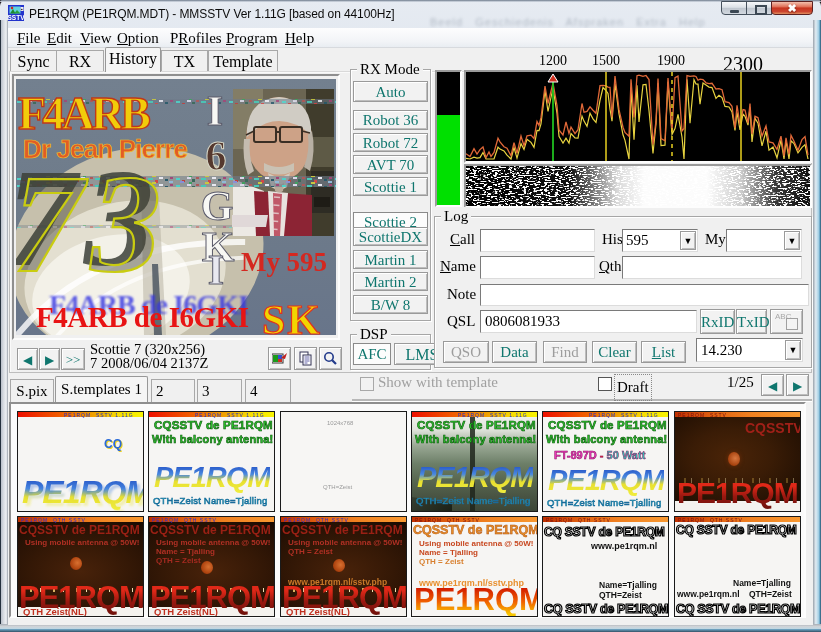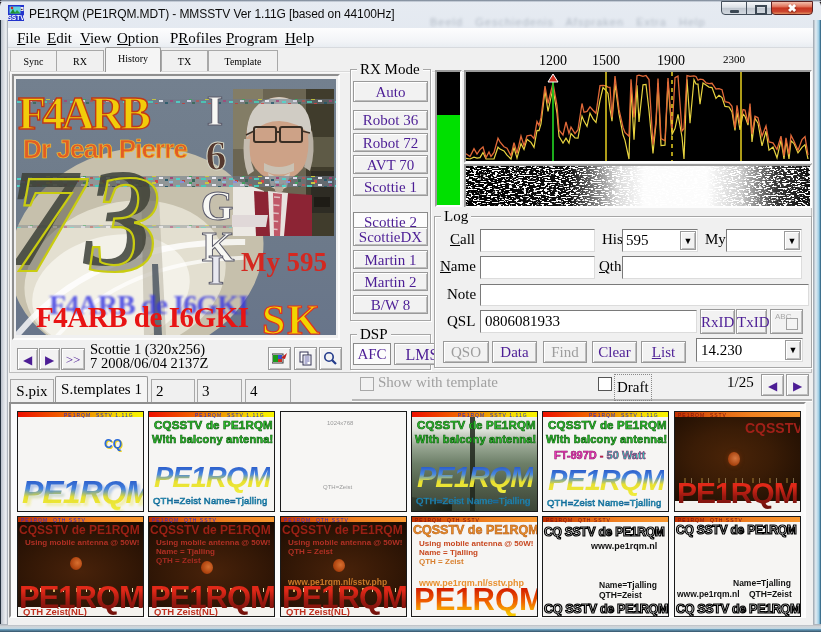--- a/index.html
+++ b/index.html
@@ -1,24 +1,24 @@
 <!DOCTYPE html>
 <html><head><meta charset="utf-8">
 <style>
 html,body{margin:0;padding:0}
 body{width:821px;height:632px;position:relative;overflow:hidden;background:#241f22;font-family:"Liberation Serif",serif;-webkit-font-smoothing:antialiased}
 .abs{position:absolute}
-.btn{position:absolute;background:#f2f2f2;border:1px solid #9a9a9a;box-shadow:inset 1px 1px 0 #ffffff,inset -1px -1px 0 #bdbdbd;text-align:center;font-family:"Liberation Serif",serif;color:#4c1d95;box-sizing:border-box}
+.btn{position:absolute;background:#f2f2f2;border:1px solid #9a9a9a;box-shadow:inset 1px 1px 0 #ffffff,inset -1px -1px 0 #bdbdbd;text-align:center;font-family:"Liberation Serif",serif;color:#0f766e;box-sizing:border-box}
 .btn.on{background:#fcfcfc;box-shadow:none;border:1px solid #8a8a8a}
 .btn.dis{color:#9d9d9d}
 .inp{position:absolute;background:#fff;border:1px solid;border-color:#7a7a7a #dcdcdc #dcdcdc #7a7a7a;box-sizing:border-box;font-family:"Liberation Serif",serif}
 .grp{position:absolute;border:1px solid #a6a6a6;box-shadow:1px 1px 0 #fff,inset 1px 1px 0 #fff;box-sizing:border-box}
 .grp>b{position:absolute;top:-10px;left:6px;background:#f0f0f0;padding:0 3px;font-weight:normal;font-size:15px;line-height:18px}
 .lbl{position:absolute;font-size:15px;color:#000;white-space:nowrap}
-.tab{position:absolute;background:#f0f0f0;border:1px solid #989898;border-bottom:none;border-radius:2px 2px 0 0;text-align:center;font-size:10px;box-sizing:border-box}
+.tab{position:absolute;background:#f0f0f0;border:1px solid #989898;border-bottom:none;border-radius:2px 2px 0 0;text-align:center;font-size:16px;box-sizing:border-box}
 .tab.sel{background:#f5f5f5;z-index:3}
 u{text-decoration:underline}
 .card div{white-space:nowrap}
 .card{position:absolute;width:127px;height:101px;border:1px solid #1a1a1a;box-sizing:border-box;overflow:hidden;font-family:"Liberation Sans",sans-serif}
 .chdr{position:absolute;left:0;top:0;right:0;height:5px;background:linear-gradient(90deg,#ee1000,#f06000 35%,#f0a000 60%,#f8e000 82%,#f8f400)}
 .chdr2{position:absolute;left:0;top:0;right:0;height:5px;background:linear-gradient(90deg,#c03000,#e06010 30%,#f08020 60%,#f89830)}
 .wm{position:absolute;font-weight:bold;font-style:italic;background:linear-gradient(#2858c8 15%,#4888e0 40%,#e8e030 62%,#f0ee40);-webkit-background-clip:text;background-clip:text;color:transparent;white-space:nowrap}
 .wmr{position:absolute;font-weight:bold;background:linear-gradient(#e02818 30%,#9a1810 60%,#6a100a);-webkit-background-clip:text;background-clip:text;color:transparent;white-space:nowrap}
 .wmo{position:absolute;font-weight:bold;background:linear-gradient(#d01800 15%,#f06000 55%,#f8c800 90%);-webkit-background-clip:text;background-clip:text;color:transparent;white-space:nowrap}
 .ol{color:#fff;-webkit-text-stroke:1.2px #000;font-weight:bold;position:absolute;white-space:nowrap;font-family:"Liberation Sans",sans-serif}
@@ -165,21 +165,21 @@
 <text x="225" y="192" font-size="27" fill="#d42820" textLength="86">My 595</text>
 <text x="33" y="235" font-size="28" fill="#3535e2" opacity=".8" textLength="200" filter="blur(.8px)">F4ARB de I6GKI</text>
 <text x="20" y="248" font-size="29" fill="#e81414" textLength="213">F4ARB de I6GKI</text>
 <text x="246" y="255" font-size="42" fill="#f2d400" stroke="#e03020" stroke-width="1.2" textLength="58">SK</text>
 </g>
 </svg>
 
 <div class="btn" style="left:17px;top:348px;width:21px;height:22px;font-size:12px;line-height:22px">◀</div>
 <div class="btn" style="left:39px;top:348px;width:21px;height:22px;font-size:12px;line-height:22px">▶</div>
 <div class="btn" style="left:61px;top:348px;width:24px;height:22px;font-size:13px;line-height:21px">&gt;&gt;</div>
-<div class="lbl" style="left:90px;top:341px;font-size:14.5px">Scottie 1 (320x256)</div>
+<div class="lbl" style="left:90px;top:341px;font-size:14.5px">Scottie 7 (320x256)</div>
 <div class="lbl" style="left:90px;top:355px;font-size:14.5px">7 2008/06/04 2137Z</div>
 <div class="btn" style="left:268px;top:347px;width:23px;height:23px"><svg width="15" height="13" style="margin-top:4px" viewBox="0 0 15 13">
       <rect x="0" y="2" width="11" height="9" fill="#fff" stroke="#333"></rect>
       <rect x="1" y="3" width="5" height="7" fill="#1a9a1a"></rect>
       <rect x="6" y="3" width="4" height="4" fill="#3050d0"></rect>
       <rect x="6" y="7" width="4" height="3" fill="#d03020"></rect>
       <path d="M9 6 L15 1 L13 7 Z" fill="#c02020"></path>
     </svg></div>
 <div class="btn" style="left:294px;top:347px;width:23px;height:23px"><svg width="14" height="15" style="margin-top:3px" viewBox="0 0 14 15">
       <rect x="1" y="1" width="8" height="10" fill="#fff" stroke="#335"></rect>
@@ -211,21 +211,21 @@
 <div class="btn on" style="left:353px;top:343px;width:38px;height:22px;font-size:15px;line-height:21px">AFC</div>
 <div class="btn" style="left:394px;top:343px;width:56px;height:22px;font-size:16px;line-height:21px">LMS</div>
 
 <div class="abs" style="left:435px;top:70px;width:27px;height:137px;border:2px solid;border-color:#9a9a9a #fdfdfd #fdfdfd #9a9a9a;background:#000;box-sizing:border-box">
 <div class="abs" style="left:0;top:43px;width:23px;height:90px;background:#00e000"></div>
   </div>
 
 <div class="lbl" style="left:539px;top:53px;font-size:14px">1200</div>
 <div class="lbl" style="left:592px;top:53px;font-size:14px">1500</div>
 <div class="lbl" style="left:657px;top:53px;font-size:14px">1900</div>
-<div class="lbl" style="left:723px;top:53px;font-size:11px">2300</div>
+<div class="lbl" style="left:723px;top:53px;font-size:20px">2300</div>
 
 <div class="abs" style="left:464px;top:70px;width:348px;height:93px;border:2px solid;border-color:#9a9a9a #fdfdfd #fdfdfd #9a9a9a;background:#000;box-sizing:border-box">
 <svg width="344" height="89" viewBox="0 0 344 89" style="position:absolute;left:0;top:0">
 <polyline points="0,86.3 4,87 8,85.1 11,86.1 14,85.6 17,80.5 20,87 23,87 25,87 28,87 32,75.2 34,77.1 38,78.9 41,83.1 45,87 48,75.6 51,86.1 55,71.6 58,77.4 61,67.3 65,70.4 68,75.4 71,58.5 73,58.6 75,52.0 79,18.5 82,39.5 87,16.0 91,41.4 93,64.3 97,71.1 100,66.2 103,71.1 105,61.5 109,66.0 112,66.1 116,44.1 118,49.1 121,54.4 124,41.3 127,46.9 130,50.5 134,28.4 137,15.5 140,18.6 142,21.4 144,37.1 146,49.2 149,11.5 153,41.9 157,62.8 159,68.3 163,87 165,15.4 168,67.6 171,13.4 173,49.9 177,12.8 180,12.5 183,38.5 187,81.5 190,51.8 192,11.3 195,73.5 199,73.1 202,9.9 206,62.5 209,56.6 212,42.3 216,65.0 218,87 221,7.4 224,51.3 228,7.8 230,11.9 232,12.1 234,32.1 237,11.1 240,13.1 243,15.1 246,15.6 250,26.4 253,23.2 256,25.5 259,34.4 263,35.0 266,40.0 269,58.4 271,40.3 274,57.8 277,42.0 279,44.3 282,53.1 284,35.4 286,69.9 289,46.3 292,51.1 296,73.9 300,59.2 303,78.2 307,75.0 311,85.8 315,68.1 318,87 320,68.6 323,87 325,68.8 328,71.5 332,80.9 336,75.4 339,72.6 342,87" fill="none" stroke="#e8d440" stroke-width="1.2"></polyline>
 <polyline points="0,81.8 4,84.5 8,76.6 11,82.1 14,77.6 17,75.0 20,85.6 23,80.0 25,84.5 28,80.4 32,66.2 34,69.8 38,74.7 41,76.3 45,83.7 48,70.6 51,81.3 55,64.0 58,73.8 61,63.9 65,63.1 68,66.5 71,49.6 73,53.4 75,45.7 79,14.0 82,31.5 87,11.0 91,33.5 93,58.0 97,63.0 100,50.0 103,61.4 105,55.1 109,61.6 112,57.7 116,31.5 118,40.3 121,39.4 124,34.8 127,38.2 130,41.3 134,13.6 137,13.4 140,13.9 142,15.1 144,15.3 146,45.4 149,4.0 153,37.7 157,55.2 159,60.5 163,64.2 165,7.3 168,45.4 171,3.7 173,3.1 177,4.4 180,3.5 183,7.6 187,72.5 190,49.2 192,6.6 195,66.6 199,68.8 202,6.1 206,59.2 209,5.6 212,4.1 216,59.0 218,56.5 221,3.5 224,4.3 228,3.8 230,4.5 232,8.2 234,7.1 237,7.6 240,10.8 243,11.6 246,11.3 250,17.0 253,16.6 256,17.7 259,29.7 263,30.6 266,34.3 269,56.2 271,33.4 274,52.7 277,37.5 279,38.0 282,51.0 284,31.6 286,61.9 289,44.3 292,45.6 296,64.1 300,53.8 303,70.0 307,70.9 311,77.4 315,64.2 318,83.9 320,65.8 323,82.3 325,63.3 328,69.3 332,78.3 336,67.5 339,64.5 342,83.1" fill="none" stroke="#e06838" stroke-width="1.3"></polyline>
 <line x1="140" y1="0" x2="140" y2="89" stroke="#e8d020" stroke-width="1.5"></line>
 <line x1="206" y1="0" x2="206" y2="89" stroke="#e8d020" stroke-width="1.5" stroke-dasharray="4 4"></line>
 <line x1="275" y1="0" x2="275" y2="89" stroke="#e8d020" stroke-width="1.5"></line>
 <line x1="87" y1="4" x2="87" y2="89" stroke="#20c020" stroke-width="1.8"></line>
 <path d="M87 2 L92 10 L82 10 Z" fill="#d03020" stroke="#fff" stroke-width="1"></path>

